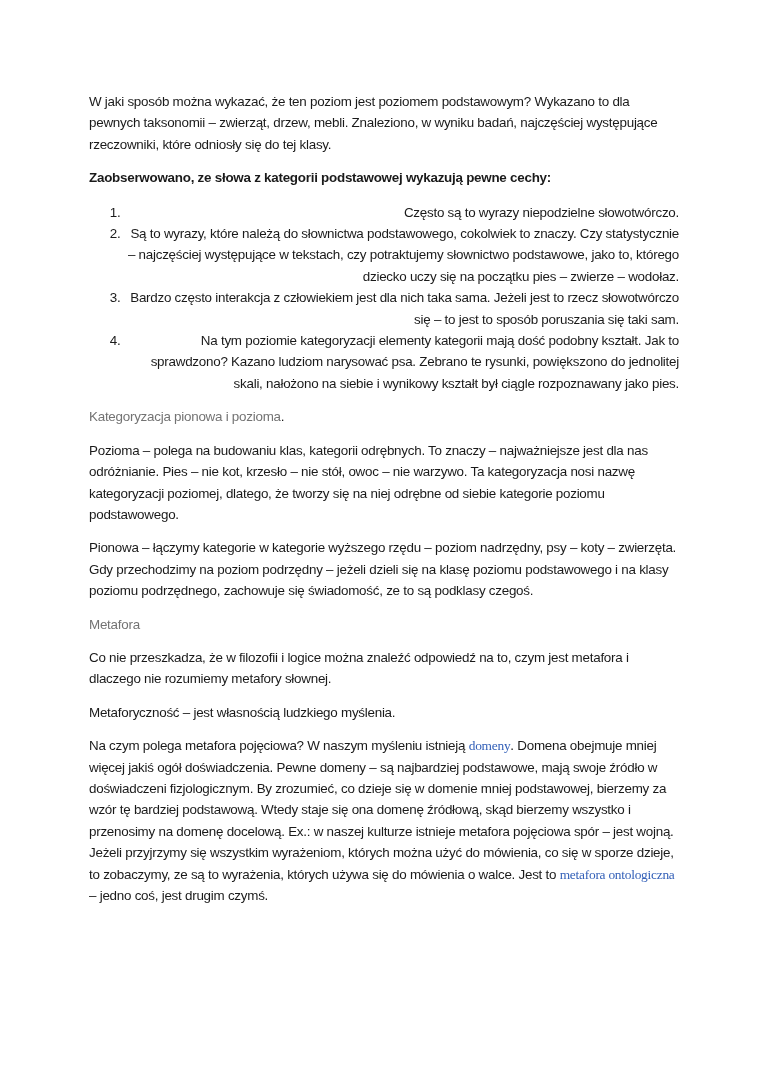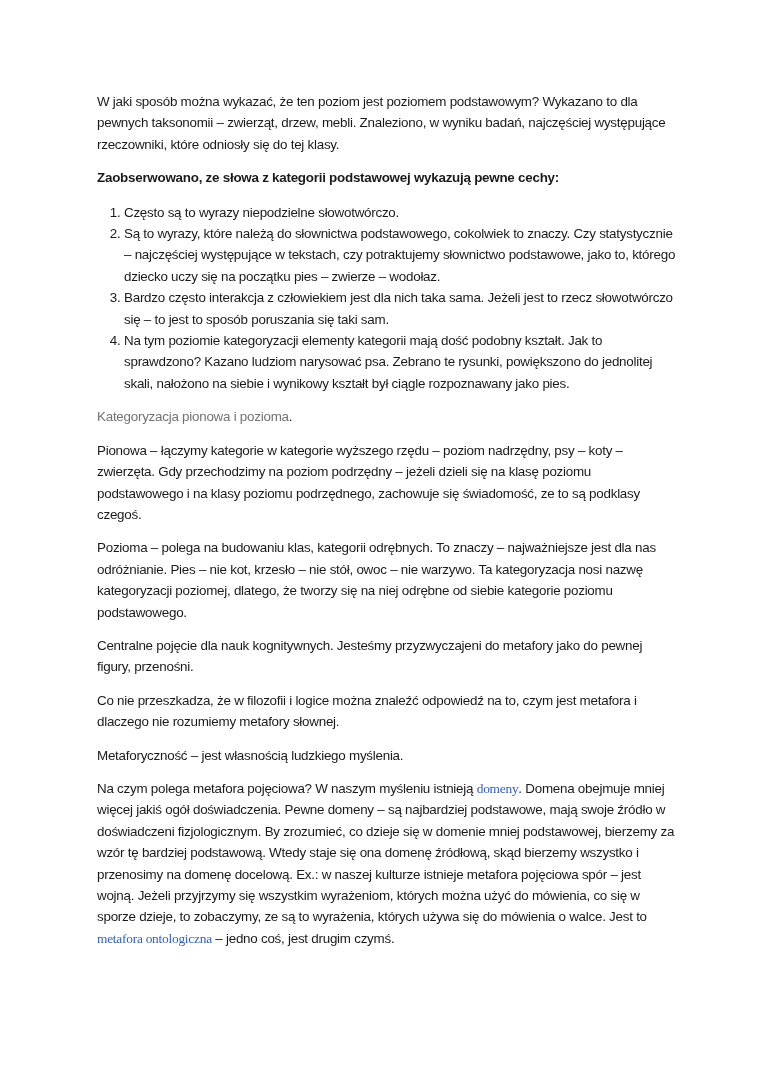--- a/index.html
+++ b/index.html
@@ -14,42 +14,42 @@
     .page {
       position: absolute;
       left: 89px;
       top: 91px;
       width: 590px;
       font-size: 13.4px;
       line-height: 21.4px;
       letter-spacing: -0.25px;
       word-spacing: 0px;
     }
-    p { margin: 0 0 12px 8px; }
+    p { margin: 0 0 12px 0; }
     .heading { color: #737373; }
     .link { color: #3360b8; font-family: Liberation Serif, serif; }
     ol {
       margin: 0 0 12px 0;
       padding-left: 35px;
     }
-    ol li { padding-left: 0px; }
+    ol li { padding-left: 0px; text-align: right; }
     .p-intro { margin-bottom: 13px; font-weight: bold; }
   </style>
 </head>
 <body>
 
 <div class="page">
   <p>W jaki sposób można wykazać, że ten poziom jest poziomem podstawowym? Wykazano to dla pewnych taksonomii – zwierząt, drzew, mebli. Znaleziono, w wyniku badań, najczęściej występujące rzeczowniki, które odniosły się do tej klasy.</p>
   <p class="p-intro">Zaobserwowano, ze słowa z kategorii podstawowej wykazują pewne cechy:</p>
   <ol>
     <li>Często są to wyrazy niepodzielne słowotwórczo.</li>
     <li>Są to wyrazy, które należą do słownictwa podstawowego, cokolwiek to znaczy. Czy statystycznie – najczęściej występujące w tekstach, czy potraktujemy słownictwo podstawowe, jako to, którego dziecko uczy się na początku pies – zwierze – wodołaz.</li>
     <li>Bardzo często interakcja z człowiekiem jest dla nich taka sama. Jeżeli jest to rzecz słowotwórczo się – to jest to sposób poruszania się taki sam.</li>
     <li>Na tym poziomie kategoryzacji elementy kategorii mają dość podobny kształt. Jak to sprawdzono? Kazano ludziom narysować psa. Zebrano te rysunki, powiększono do jednolitej skali, nałożono na siebie i wynikowy kształt był ciągle rozpoznawany jako pies.</li>
   </ol>
   <p><span class="heading">Kategoryzacja pionowa i pozioma</span><span>.</span></p>
+  <p>Pozioma – polega na budowaniu klas, kategorii odrębnych. To znaczy – najważniejsze jest dla nas odróżnianie. Pies – nie kot, krzesło – nie stół, owoc – nie warzywo. Ta kategoryzacja nosi nazwę kategoryzacji poziomej, dlatego, że tworzy się na niej odrębne od siebie kategorie poziomu podstawowego.</p>
   <p>Pionowa – łączymy kategorie w kategorie wyższego rzędu – poziom nadrzędny, psy – koty – zwierzęta. Gdy przechodzimy na poziom podrzędny – jeżeli dzieli się na klasę poziomu podstawowego i na klasy poziomu podrzędnego, zachowuje się świadomość, ze to są podklasy czegoś.</p>
-  <p>Pozioma – polega na budowaniu klas, kategorii odrębnych. To znaczy – najważniejsze jest dla nas odróżnianie. Pies – nie kot, krzesło – nie stół, owoc – nie warzywo. Ta kategoryzacja nosi nazwę kategoryzacji poziomej, dlatego, że tworzy się na niej odrębne od siebie kategorie poziomu podstawowego.</p>
-  <p>Centralne pojęcie dla nauk kognitywnych. Jesteśmy przyzwyczajeni do metafory jako do pewnej figury, przenośni.</p>
+  <p class="heading">Metafora</p>
   <p>Co nie przeszkadza, że w filozofii i logice można znaleźć odpowiedź na to, czym jest metafora i dlaczego nie rozumiemy metafory słownej.</p>
   <p>Metaforyczność – jest własnością ludzkiego myślenia.</p>
   <p><span>Na czym polega metafora pojęciowa? W naszym myśleniu istnieją </span><span class="link">domeny</span><span>. Domena obejmuje mniej więcej jakiś ogół doświadczenia. Pewne domeny – są najbardziej podstawowe, mają swoje źródło w doświadczeni fizjologicznym. By zrozumieć, co dzieje się w domenie mniej podstawowej, bierzemy za wzór tę bardziej podstawową. Wtedy staje się ona domenę źródłową, skąd bierzemy wszystko i przenosimy na domenę docelową. Ex.: w naszej kulturze istnieje metafora pojęciowa spór – jest wojną. Jeżeli przyjrzymy się wszystkim wyrażeniom, których można użyć do mówienia, co się w sporze dzieje, to zobaczymy, ze są to wyrażenia, których używa się do mówienia o walce. Jest to </span><span class="link">metafora ontologiczna</span><span> – jedno coś, jest drugim czymś.</span></p>
 </div>
 
 </body></html>

